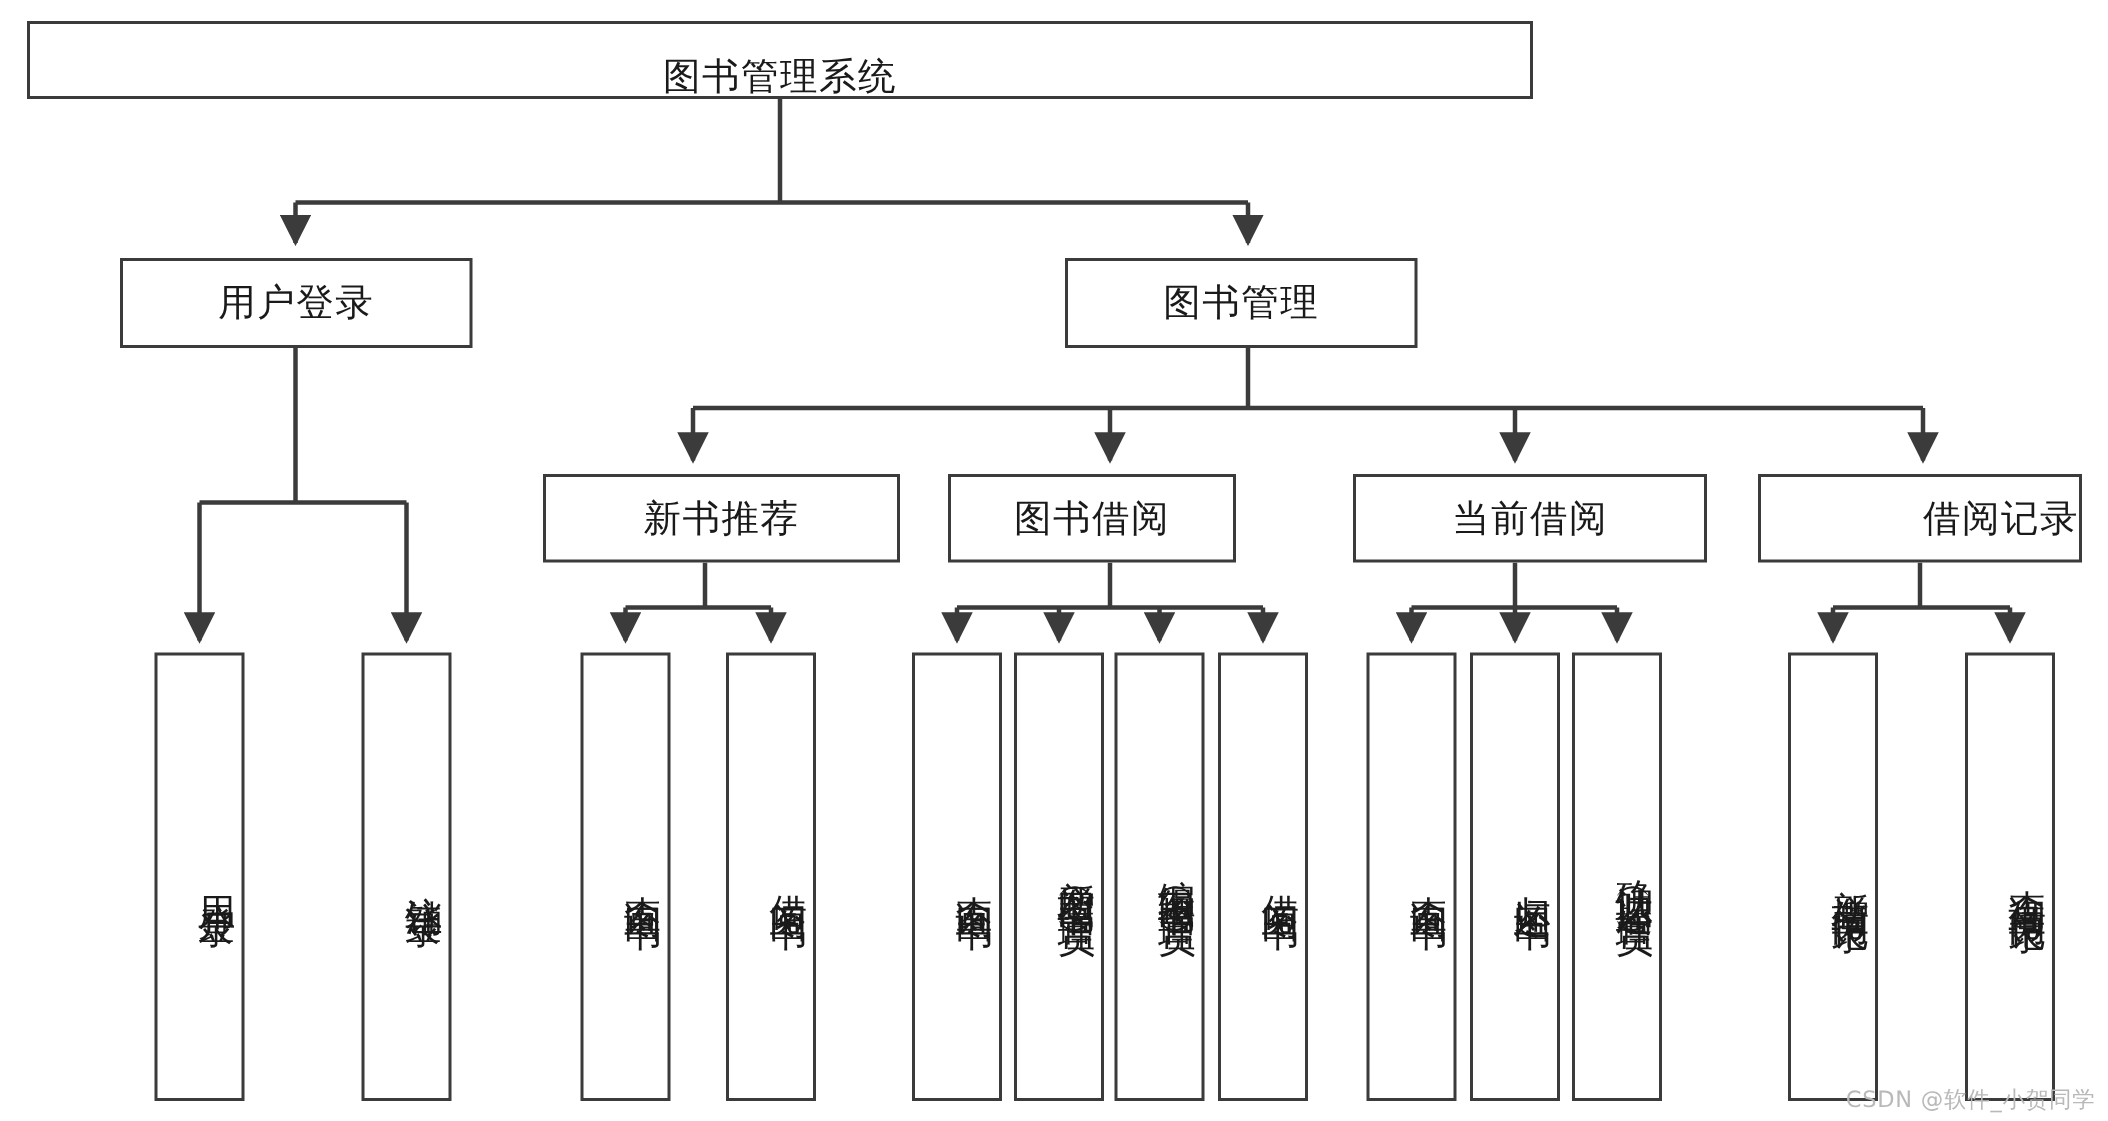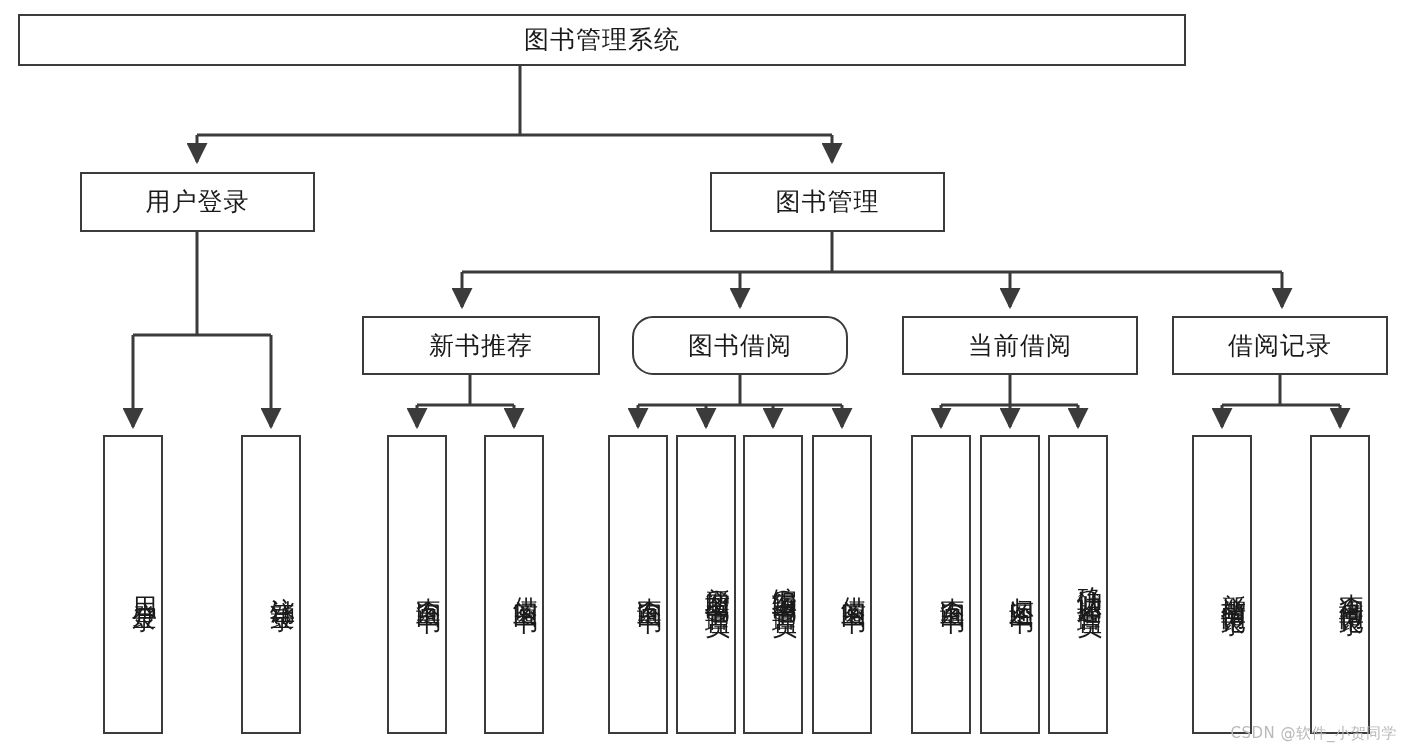--- a/index.html
+++ b/index.html
@@ -112,41 +112,41 @@
       <path d="M 1010 405 L 1010 427" marker-end="url(#arrow)"></path>
       <path d="M 1078 405 L 1078 427" marker-end="url(#arrow)"></path>
 
       <path d="M 1280 375 L 1280 405"></path>
       <path d="M 1222 405 L 1340 405"></path>
       <path d="M 1222 405 L 1222 427" marker-end="url(#arrow)"></path>
       <path d="M 1340 405 L 1340 427" marker-end="url(#arrow)"></path>
     </g>
   </svg>
 
-  <div class="node horiz" style="left:18px; top:14px; width:1168px; height:52px;">
+  <div class="node horiz" style="left:18px; top:14px; width:1004px; height:52px;align-items:flex-end;">
     <span>图书管理系统</span>
   </div>
 
   <div class="node horiz" style="left:80px; top:172px; width:235px; height:60px;">
     <span>用户登录</span>
   </div>
   <div class="node horiz" style="left:710px; top:172px; width:235px; height:60px;align-items:center;">
     <span>图书管理</span>
   </div>
 
   <div class="node horiz" style="left:362px; top:316px; width:238px; height:59px;">
     <span>新书推荐</span>
   </div>
-  <div class="node horiz" style="left:632px; top:316px; width:216px; height:59px;border-radius:21px;">
+  <div class="node horiz" style="left:632px; top:316px; width:192px; height:59px;">
     <span>图书借阅</span>
   </div>
   <div class="node horiz" style="left:902px; top:316px; width:236px; height:59px;">
     <span>当前借阅</span>
   </div>
-  <div class="node horiz" style="left:1172px; top:316px; width:216px; height:59px;">
+  <div class="node horiz" style="left:1172px; top:316px; width:216px; height:59px;justify-content:flex-end;">
     <span>借阅记录</span>
   </div>
 
   <div class="node vert" style="left:103px; top:435px; width:60px; height:299px;">
     <span class="vtext">用户登录</span>
   </div>
   <div class="node vert" style="left:241px; top:435px; width:60px; height:299px;">
     <span class="vtext">注销登录</span>
   </div>
 

